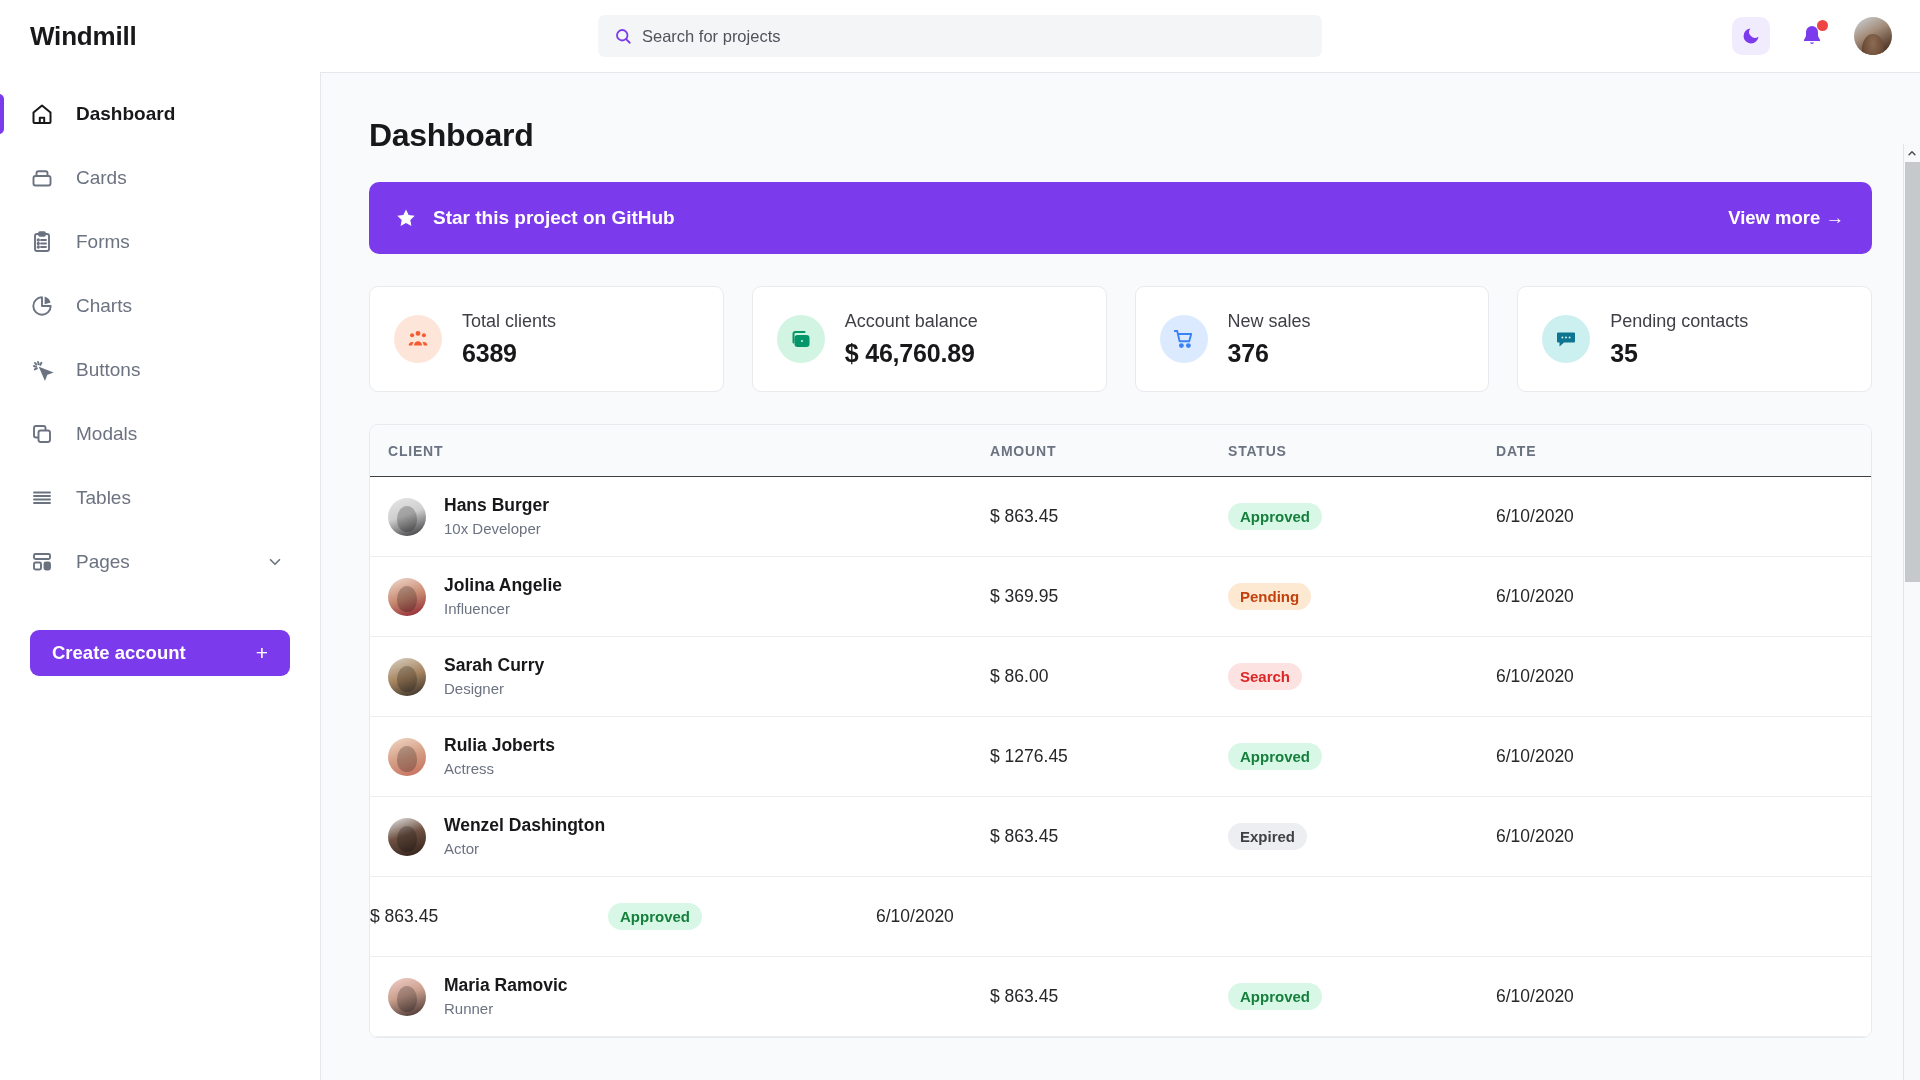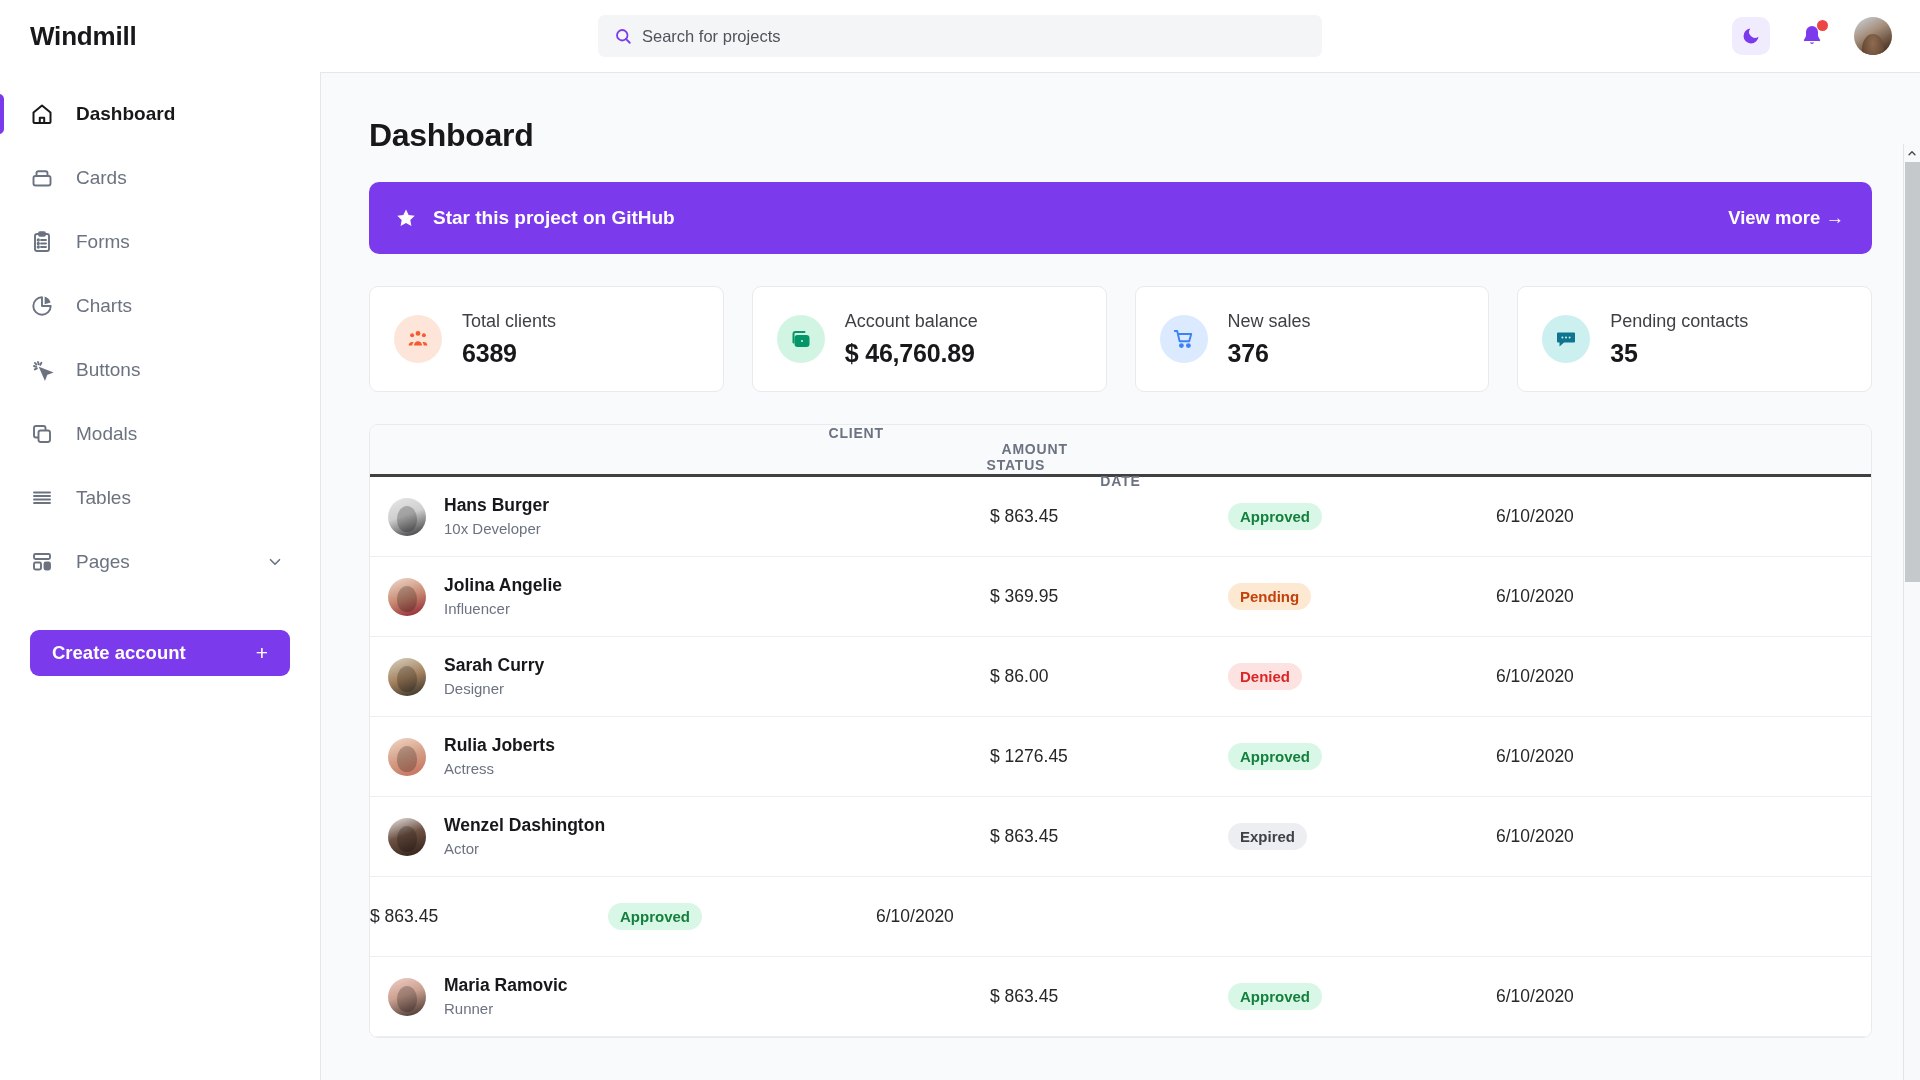--- a/index.html
+++ b/index.html
@@ -143,24 +143,23 @@
 
   
   .table-card {
     margin-top: 32px; background: #ffffff;
     border: 1px solid #e8eaee; border-radius: 9px;
     overflow: hidden;
   }
   .t-row { display: flex; align-items: center; }
   .t-head {
     height: 52px; background: #f8fafc;
-    border-bottom: 3px solid #404040;
+    border-bottom: 1px solid #404040;
     font-size: 14px; font-weight: bold; color: #6b7280;
     letter-spacing: 0.8px;
-    flex-direction: column;
   }
   .t-body-row { height: 80px; border-bottom: 1px solid #eceef1; background: #fff; }
   .c-client { width: 620px; padding-left: 18px; display: flex; align-items: center; gap: 18px; }
   .c-amount { width: 238px; }
   .c-status { width: 268px; }
   .c-date   { flex: 1; }
   .t-head .c-client { padding-left: 18px; }
   .avatar-cell {
     width: 38px; height: 38px; border-radius: 50%; flex: none;
     overflow: hidden; position: relative;
@@ -436,21 +435,21 @@
               <div class="c-client">
                 <div class="avatar-cell" style="background: linear-gradient(160deg, rgb(217, 211, 196) 0%, rgb(165, 131, 95) 50%, rgb(46, 42, 38) 100%);">
                   <div class="av-head" style="top: 8px; width: 20px; height: 26px; border-radius: 50% 50% 45% 45%; background: rgba(0, 0, 0, 0.22);"></div>
                 </div>
                 <div>
                   <div class="client-name">Sarah Curry</div>
                   <div class="client-role">Designer</div>
                 </div>
               </div>
               <div class="c-amount amount-text">$ 86.00</div>
-              <div class="c-status"><span class="badge denied">Denied</span></div>
+              <div class="c-status"><span class="badge denied">Search</span></div>
               <div class="c-date date-text">6/10/2020</div>
             </div>
             <div class="t-row t-body-row">
               <div class="c-client">
                 <div class="avatar-cell" style="background: linear-gradient(160deg, rgb(242, 216, 200) 0%, rgb(212, 158, 133) 50%, rgb(198, 107, 90) 100%);">
                   <div class="av-head" style="top: 8px; width: 20px; height: 26px; border-radius: 50% 50% 45% 45%; background: rgba(0, 0, 0, 0.22);"></div>
                 </div>
                 <div>
                   <div class="client-name">Rulia Joberts</div>
                   <div class="client-role">Actress</div>

